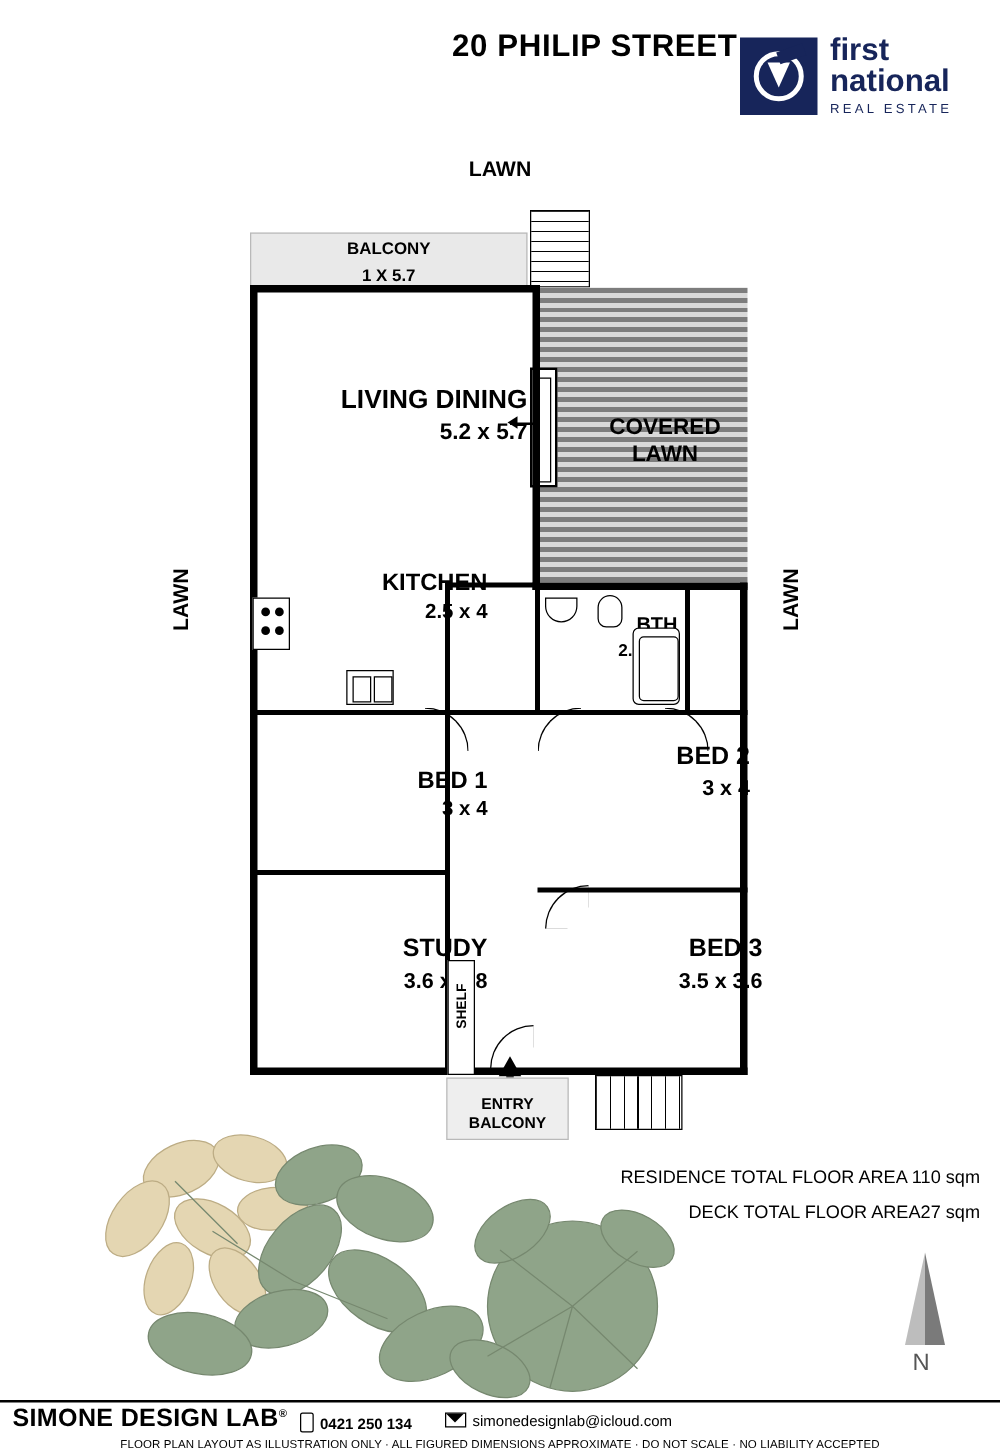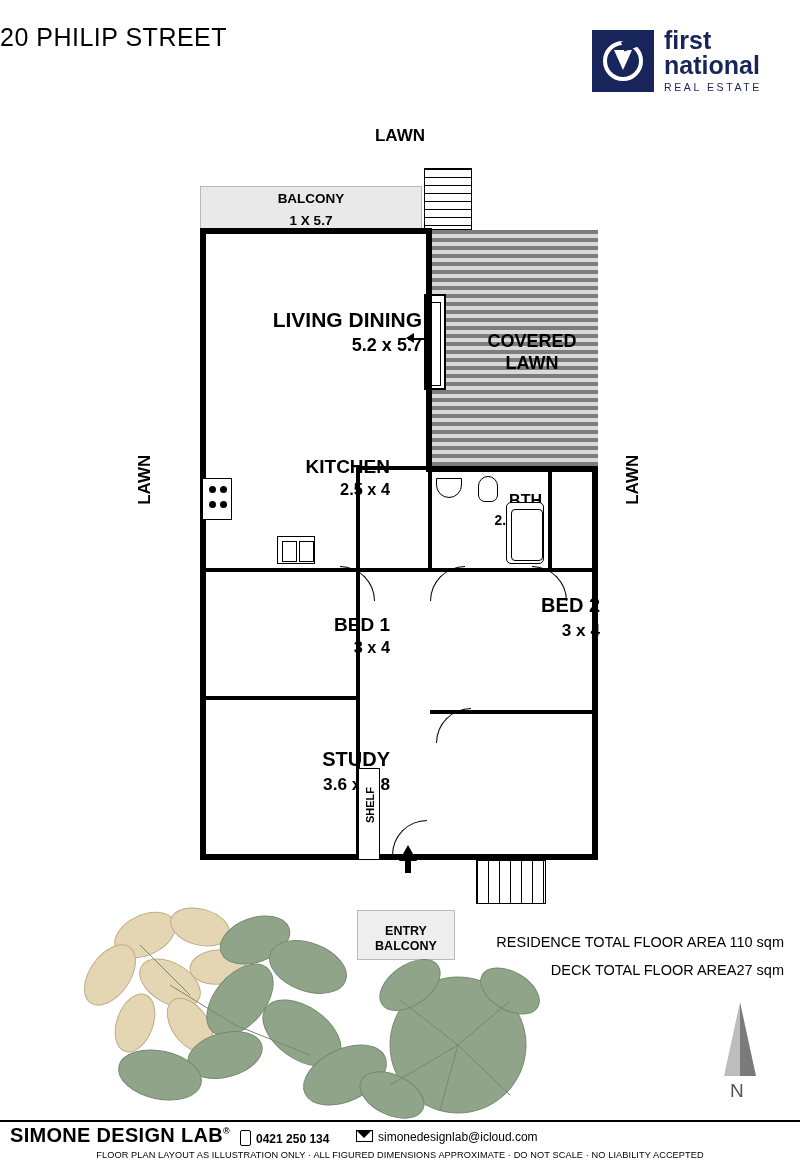--- a/index.html
+++ b/index.html
@@ -1,20 +1,20 @@
 <!DOCTYPE html>
 <html><head>
 <meta charset="utf-8">
 <style>
   html,body{margin:0;padding:0;background:#fff;}
   body{width:800px;height:1162px;position:relative;font-family:"Liberation Sans",sans-serif;color:#000;overflow:hidden;}
   #page{position:absolute;left:0;top:0;width:800px;height:1162px;}
 
   
-  .title{position:absolute;left:0;top:22px;width:590px;text-align:left;font-weight:normal;font-size:25px;letter-spacing:.5px;line-height:30px;}
+  .title{position:absolute;left:0;top:22px;width:590px;text-align:right;font-weight:bold;font-size:25px;letter-spacing:.5px;line-height:30px;}
   .title .l1{display:block;}
   .title .l2{display:block;border-bottom:3px solid #000;padding-bottom:2px;display:inline-block;}
 
   .logo{position:absolute;left:592px;top:28px;width:200px;height:70px;}
   .logo-mark{position:absolute;left:0;top:2px;width:62px;height:62px;background:#17255a;}
   .logo-mark .ring{position:absolute;left:11px;top:11px;width:40px;height:40px;border:4px solid #fff;border-radius:50%;box-sizing:border-box;}
   .logo-mark .tri{position:absolute;left:22px;top:20px;width:0;height:0;border-left:9px solid transparent;border-right:9px solid transparent;border-top:20px solid #fff;}
   .logo-mark .tail{position:absolute;left:30px;top:8px;width:22px;height:10px;background:#17255a;transform:rotate(-20deg);}
   .logo-text{position:absolute;left:72px;top:0px;}
   .logo-text .ln{display:block;font-size:25px;font-weight:bold;line-height:25px;color:#17255a;}
@@ -38,21 +38,21 @@
   .deck-label{position:absolute;left:462px;top:330px;width:140px;text-align:center;font-weight:bold;font-size:18px;line-height:22px;}
 
   .stair-top{position:absolute;left:424px;top:168px;width:48px;height:62px;background:#fff;border:1px solid #000;box-sizing:border-box;
              background-image:repeating-linear-gradient(to bottom,#000 0 1px,#fff 1px 8px);}
   .stair-bottom{position:absolute;left:476px;top:860px;width:70px;height:44px;background:#fff;border:1px solid #000;box-sizing:border-box;
              background-image:repeating-linear-gradient(to right,#000 0 1px,#fff 1px 11px);}
 
   .slider{position:absolute;left:424px;top:294px;width:22px;height:96px;border:2px solid #000;background:#fff;box-sizing:border-box;}
   .slider:after{content:"";position:absolute;left:3px;top:6px;width:12px;height:84px;border:1px solid #000;box-sizing:border-box;}
 
-  .entry-balcony{position:absolute;left:357px;top:862px;width:98px;height:50px;background:#eeeeee;border:1px solid #b9b9b9;box-sizing:border-box;margin-top:48px;}
+  .entry-balcony{position:absolute;left:357px;top:862px;width:98px;height:50px;background:#eeeeee;border:1px solid #b9b9b9;box-sizing:border-box;}
   .entry-balcony span{display:block;text-align:center;font-weight:bold;font-size:12.5px;line-height:15px;}
   .entry-balcony .t1{margin-top:13px;}
   .arrow-up{position:absolute;left:399px;top:845px;width:0;height:0;border-left:9px solid transparent;border-right:9px solid transparent;border-bottom:16px solid #000;}
   .arrow-up:after{content:"";position:absolute;left:-3px;top:16px;width:6px;height:12px;background:#000;}
 
   .room-label{position:absolute;text-align:right;font-weight:bold;line-height:1.18;}
   .rl-living{left:198px;top:308px;width:224px;font-size:21px;}
   .rl-kitchen{left:204px;top:456px;width:186px;font-size:19px;}
   .rl-bth{left:430px;top:492px;width:112px;font-size:16px;}
   .rl-bed1{left:210px;top:614px;width:180px;font-size:19px;}
@@ -191,20 +191,24 @@
     <span>BED 1</span>
     <span class="dim">3 x 4</span>
   </div>
   <div class="room-label rl-bed2">
     <span>BED 2</span>
     <span class="dim">3 x 4</span>
   </div>
   <div class="room-label rl-study">
     <span>STUDY</span>
     <span class="dim">3.6 x 5.8</span>
+  </div>
+  <div class="room-label rl-bed3">
+    <span>BED 3</span>
+    <span class="dim">3.5 x 3.6</span>
   </div>
 
   <div class="fix stove"></div>
   <div class="fix sinkk"></div>
   <div class="fix bath"></div>
   <div class="fix basin"></div>
   <div class="fix toilet"></div>
 
   <div class="shelf">
     <span>SHELF</span>

